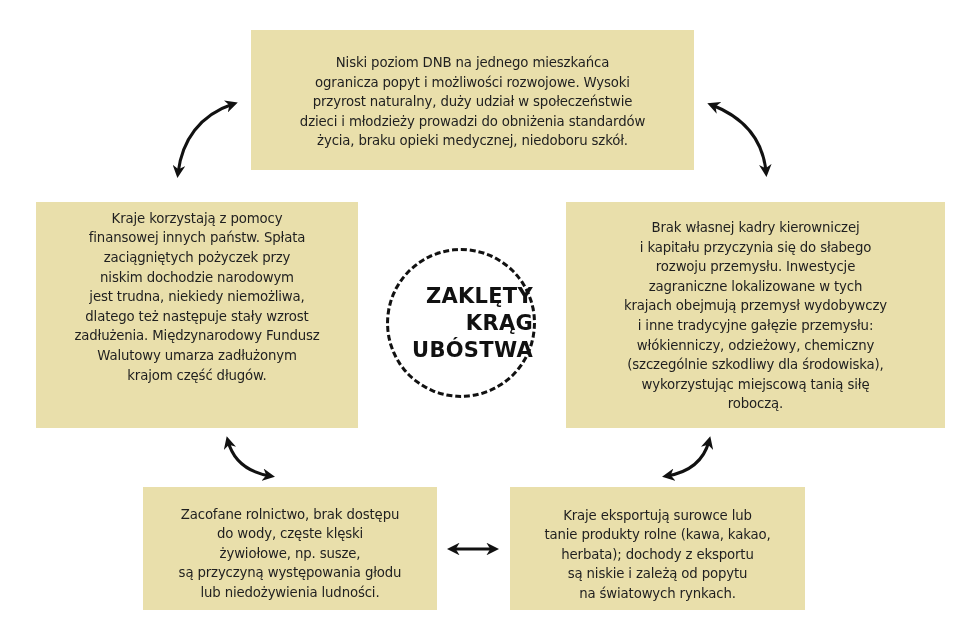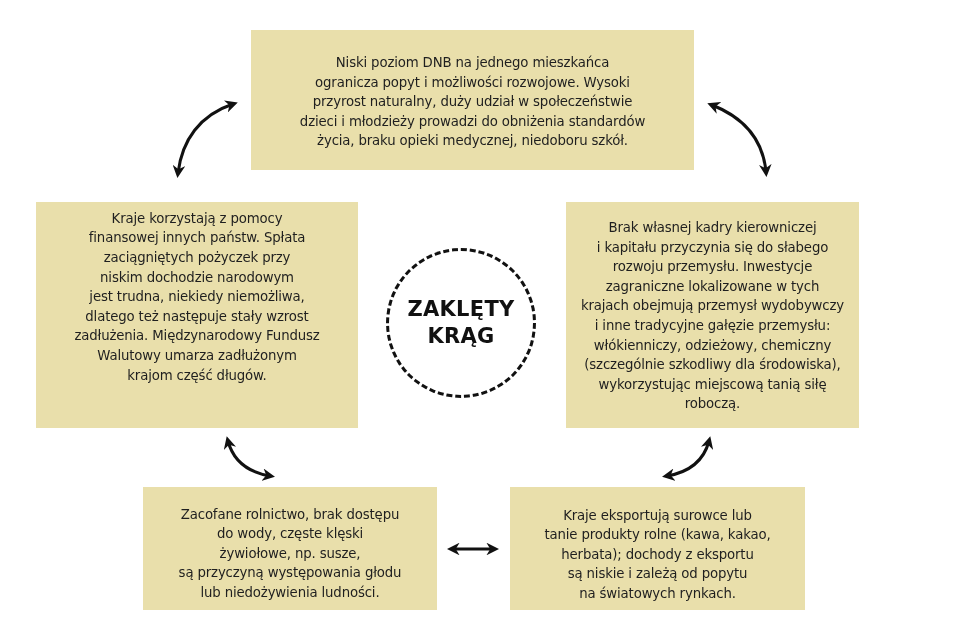--- a/index.html
+++ b/index.html
@@ -28,35 +28,35 @@
       align-items: center;
       justify-content: center;
       box-sizing: border-box;
       letter-spacing: -0.15px;
     }
     .box .txt {
       white-space: pre-line;
     }
     #box-top { left: 251px; top: 30px; width: 443px; height: 140px; padding-top: 4px; }
     #box-left { left: 36px; top: 202px; width: 322px; height: 226px; padding-bottom: 36px; }
-    #box-right { left: 566px; top: 202px; width: 293px; height: 226px; padding-top: 2px; }
+    #box-right { left: 566px; top: 202px; width: 379px; height: 226px; padding-top: 2px; }
     #box-bottom-left { left: 143px; top: 487px; width: 294px; height: 123px; padding-top: 10px; }
     #box-bottom-right { left: 510px; top: 487px; width: 295px; height: 123px; padding-top: 12px; }
 
     .center-circle {
       position: absolute;
       left: 386px;
       top: 248px;
       width: 150px;
       height: 150px;
       border-radius: 50%;
       border: 3px dashed #111111;
       box-sizing: border-box;
       display: flex;
-      align-items: center;
+      align-items: flex-end;
       justify-content: center;
       flex-direction: column;
     }
     .center-circle .title-line {
       font-family: "DejaVu Sans", sans-serif;
       font-weight: bold;
       font-size: 21px;
       line-height: 27px;
       color: #111111;
       text-align: center;
@@ -121,20 +121,21 @@
     <span class="txt">Kraje eksportują surowce lub
 tanie produkty rolne (kawa, kakao,
 herbata); dochody z eksportu
 są niskie i zależą od popytu
 na światowych rynkach.</span>
   </div>
 
   <div class="center-circle">
     <div class="title-line">ZAKLĘTY</div>
     <div class="title-line">KRĄG</div>
+    <div class="title-line">UBÓSTWA</div>
   </div>
 
   <svg class="arrows" viewBox="0 0 960 640" xmlns="http://www.w3.org/2000/svg">
     <defs>
       <marker id="ah" viewBox="0 0 10 10" refX="6" refY="5" markerWidth="4.2" markerHeight="4.2" orient="auto-start-reverse">
         <path d="M0,0 L10,5 L0,10 L3,5 Z" fill="#111111"></path>
       </marker>
     </defs>
 
     <path d="M178,173 C182,140 200,115 233,104" fill="none" stroke="#111111" stroke-width="3" marker-start="url(#ah)" marker-end="url(#ah)"></path>

